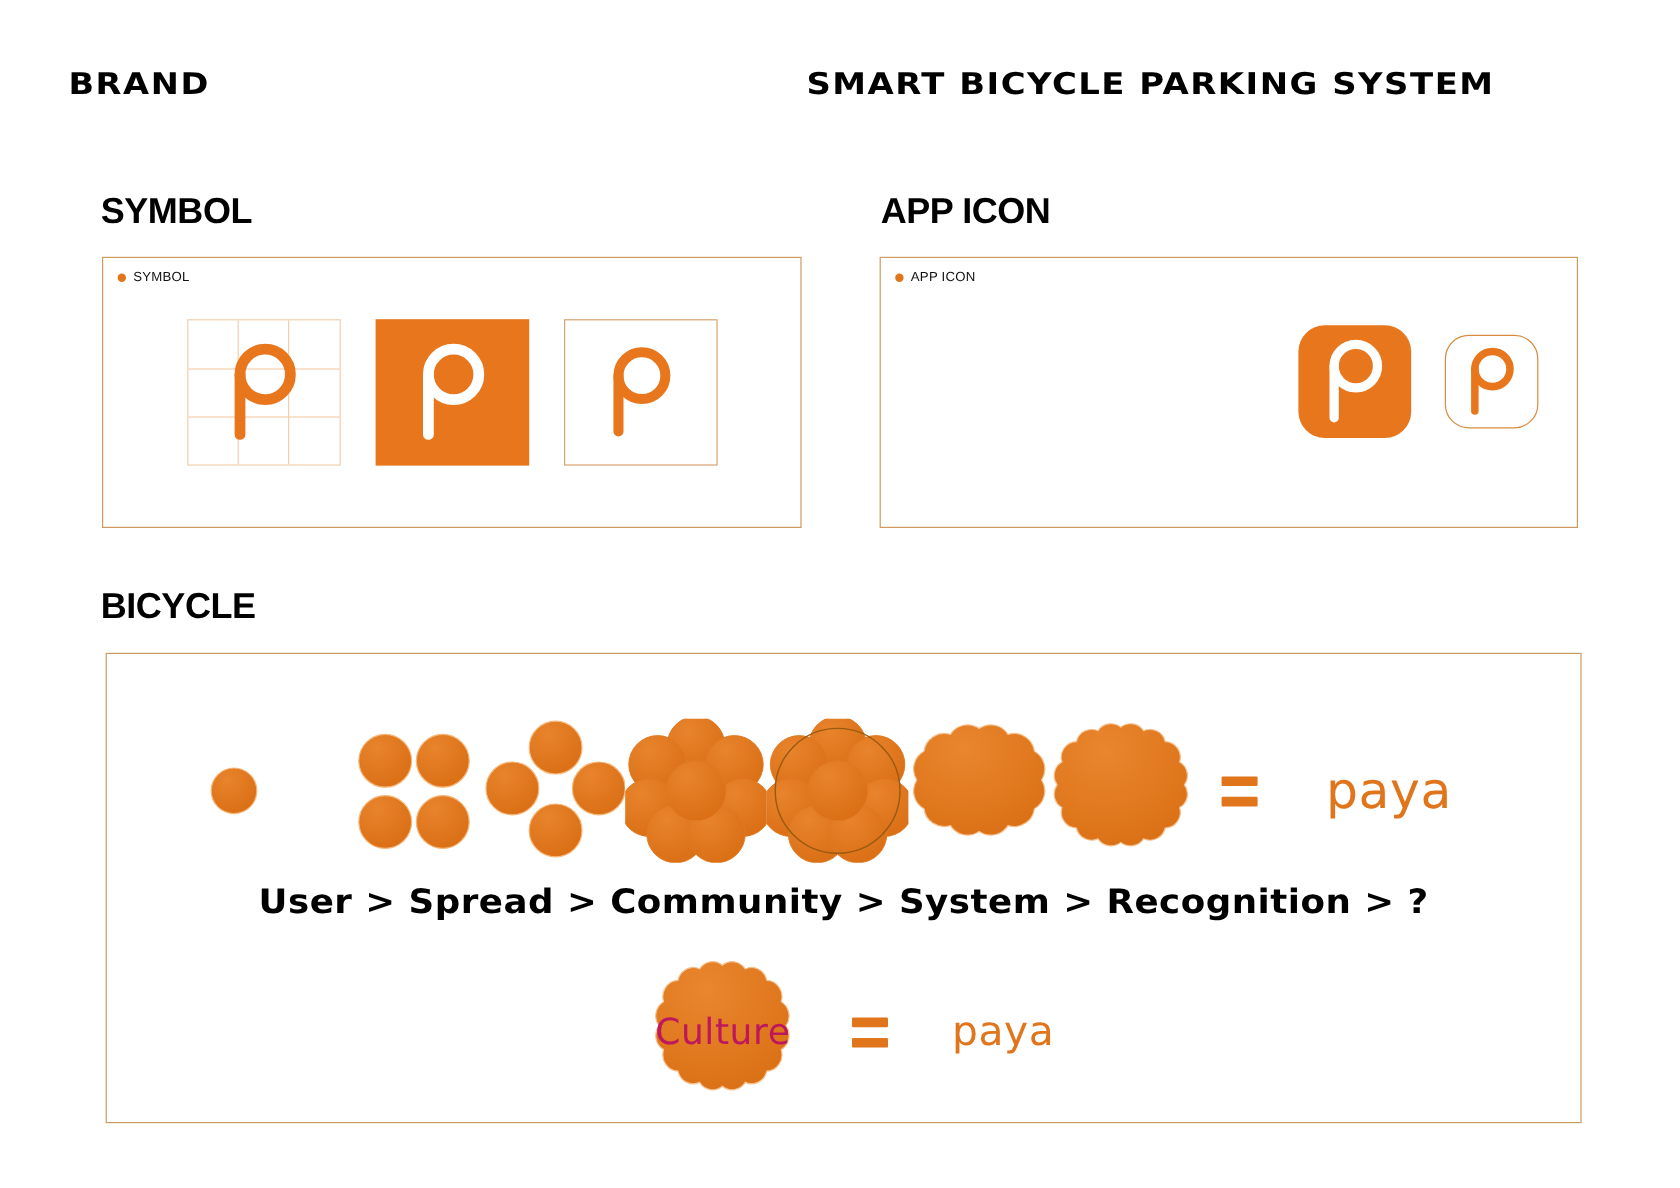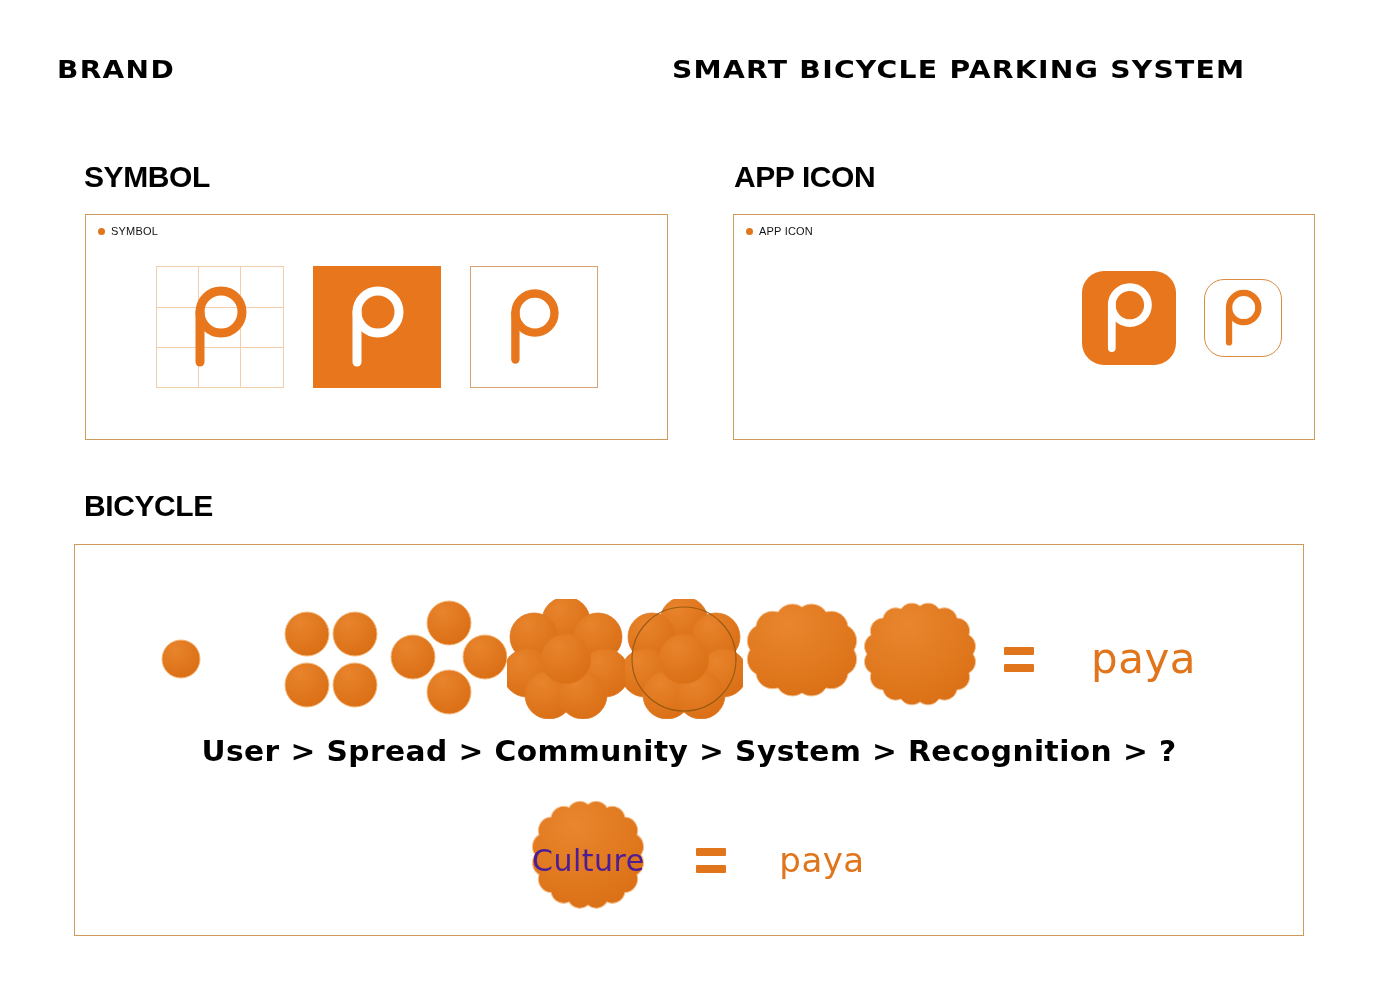--- a/index.html
+++ b/index.html
@@ -63,21 +63,21 @@
 
   
   .panel {
     position: absolute;
     border: 1.4px solid #cf9a5e;
     background: #fff;
     box-sizing: border-box;
   }
   #panel-symbol  { left: 85px;  top: 214px; width: 583px;  height: 226px; }
   #panel-appicon { left: 733px; top: 214px; width: 582px;  height: 226px; }
-  #panel-hystory { left: 74px;  top: 544px; width: 1230px; height: 392px; }
+  #panel-hystory { left: 88px;  top: 544px; width: 1230px; height: 392px; }
 
   .panel-label {
     position: absolute;
     left: 12px;
     top: 10px;
     display: flex;
     align-items: center;
     gap: 6px;
     font-size: 11px;
     font-weight: 400;
@@ -252,21 +252,21 @@
     justify-content: center;
     flex: none;
   }
   .culture-badge svg { position: absolute; left: 0; top: 0; }
   .culture-text {
     position: relative;
     z-index: 3;
     font-family: "DejaVu Sans", sans-serif;
     font-size: 30px;
     font-weight: 400;
-    color: #4c1d95;
+    color: #be185d;
     letter-spacing: 0.5px;
     white-space: nowrap;
   }
   .culture-row .eq-sign { width: 96px; height: 90px; }
   #culture-wordmark {
     font-size: 34px;
     margin-left: 20px;
     flex: none;
     line-height: 1;
   }

